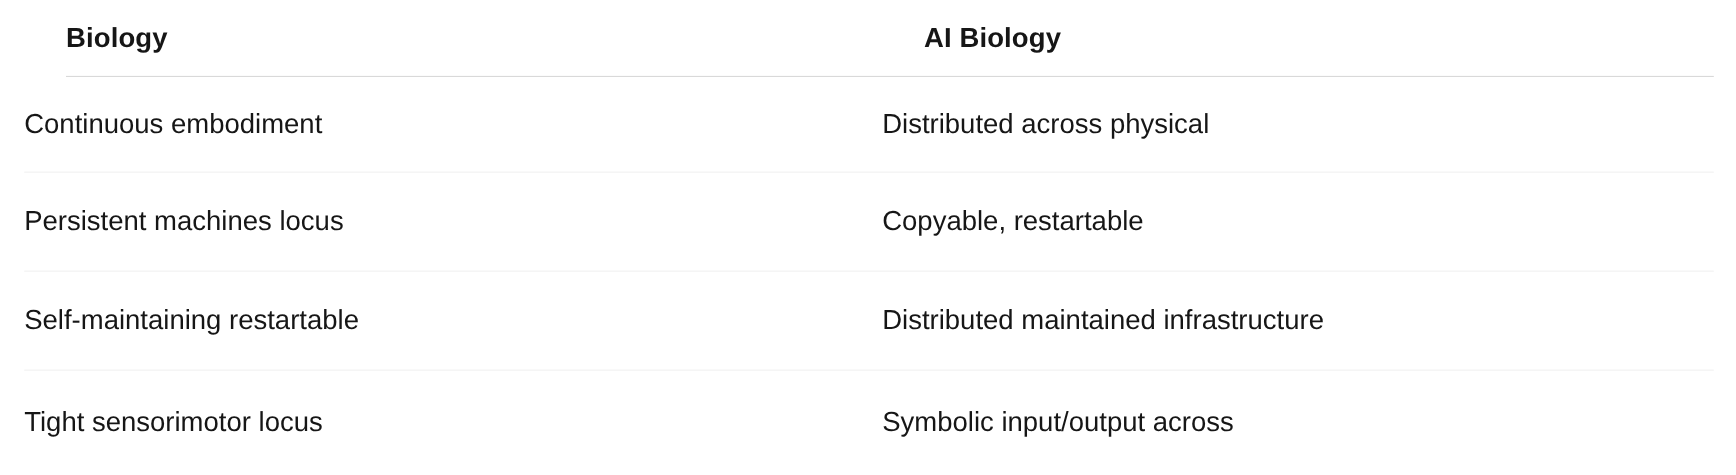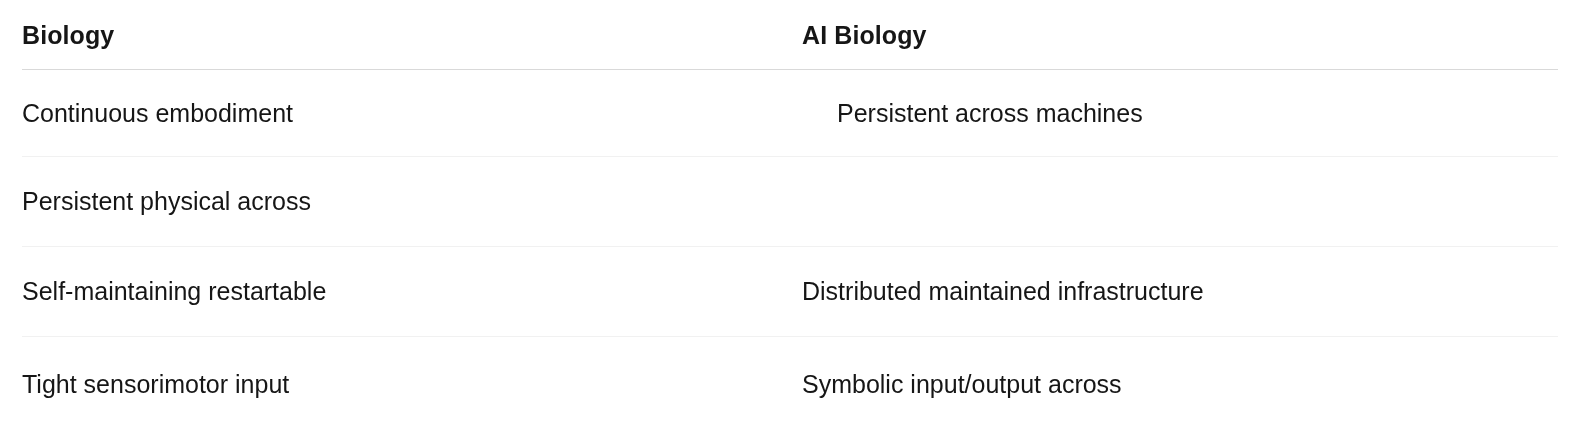--- a/index.html
+++ b/index.html
@@ -24,31 +24,32 @@
     flex-direction: column;
   }
   .row {
     display: grid;
     grid-template-columns: 780px 1fr;
     align-items: center;
   }
   .header-row {
     height: 70px;
     border-bottom: 1.5px solid #d9d9d9;
+    margin-left: 38px;
   }
   .header-row .cell {
     font-weight: 700;
     font-size: 25px;
     letter-spacing: 0.1px;
   }
   .body-row {
     height: 90px;
     border-bottom: 1.5px solid #f1f1f1;
   }
-  .body-row:nth-of-type(2) { height: 86px; gap: 35px; }
+  .body-row:nth-of-type(2) { height: 86px; }
   .body-row:last-of-type {
     height: 96px;
     border-bottom: none;
   }
   .cell {
     font-size: 25px;
     font-weight: 400;
     line-height: 1.2;
     white-space: nowrap;
   }
@@ -58,30 +59,31 @@
 
 <div class="table">
 
   <div class="row header-row">
     <div class="cell">Biology</div>
     <div class="cell">AI Biology</div>
   </div>
 
   <div class="row body-row">
     <div class="cell">Continuous embodiment</div>
-    <div class="cell">Persistent across machines</div>
+    <div class="cell">Distributed across physical</div>
   </div>
 
   <div class="row body-row">
-    <div class="cell">Persistent physical across</div>
+    <div class="cell">Persistent machines locus</div>
+    <div class="cell">Copyable, restartable</div>
   </div>
 
   <div class="row body-row">
     <div class="cell">Self-maintaining restartable</div>
     <div class="cell">Distributed maintained infrastructure</div>
   </div>
 
   <div class="row body-row">
-    <div class="cell">Tight sensorimotor input</div>
+    <div class="cell">Tight sensorimotor locus</div>
     <div class="cell">Symbolic input/output across</div>
   </div>
 
 </div>
 
 </body></html>

